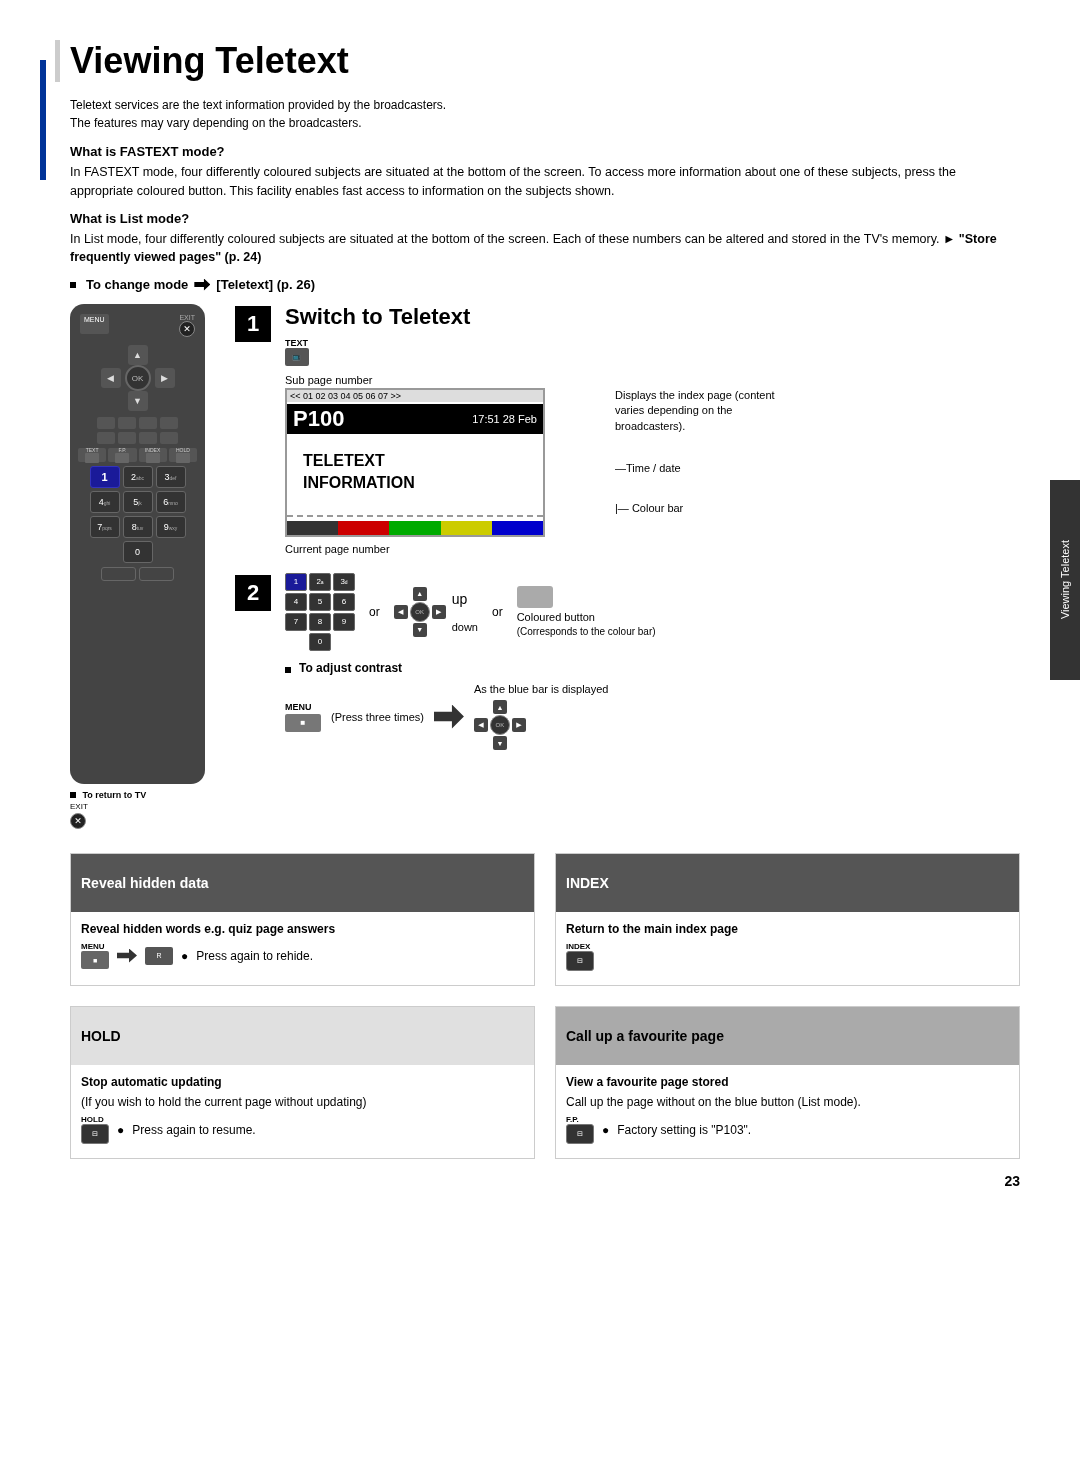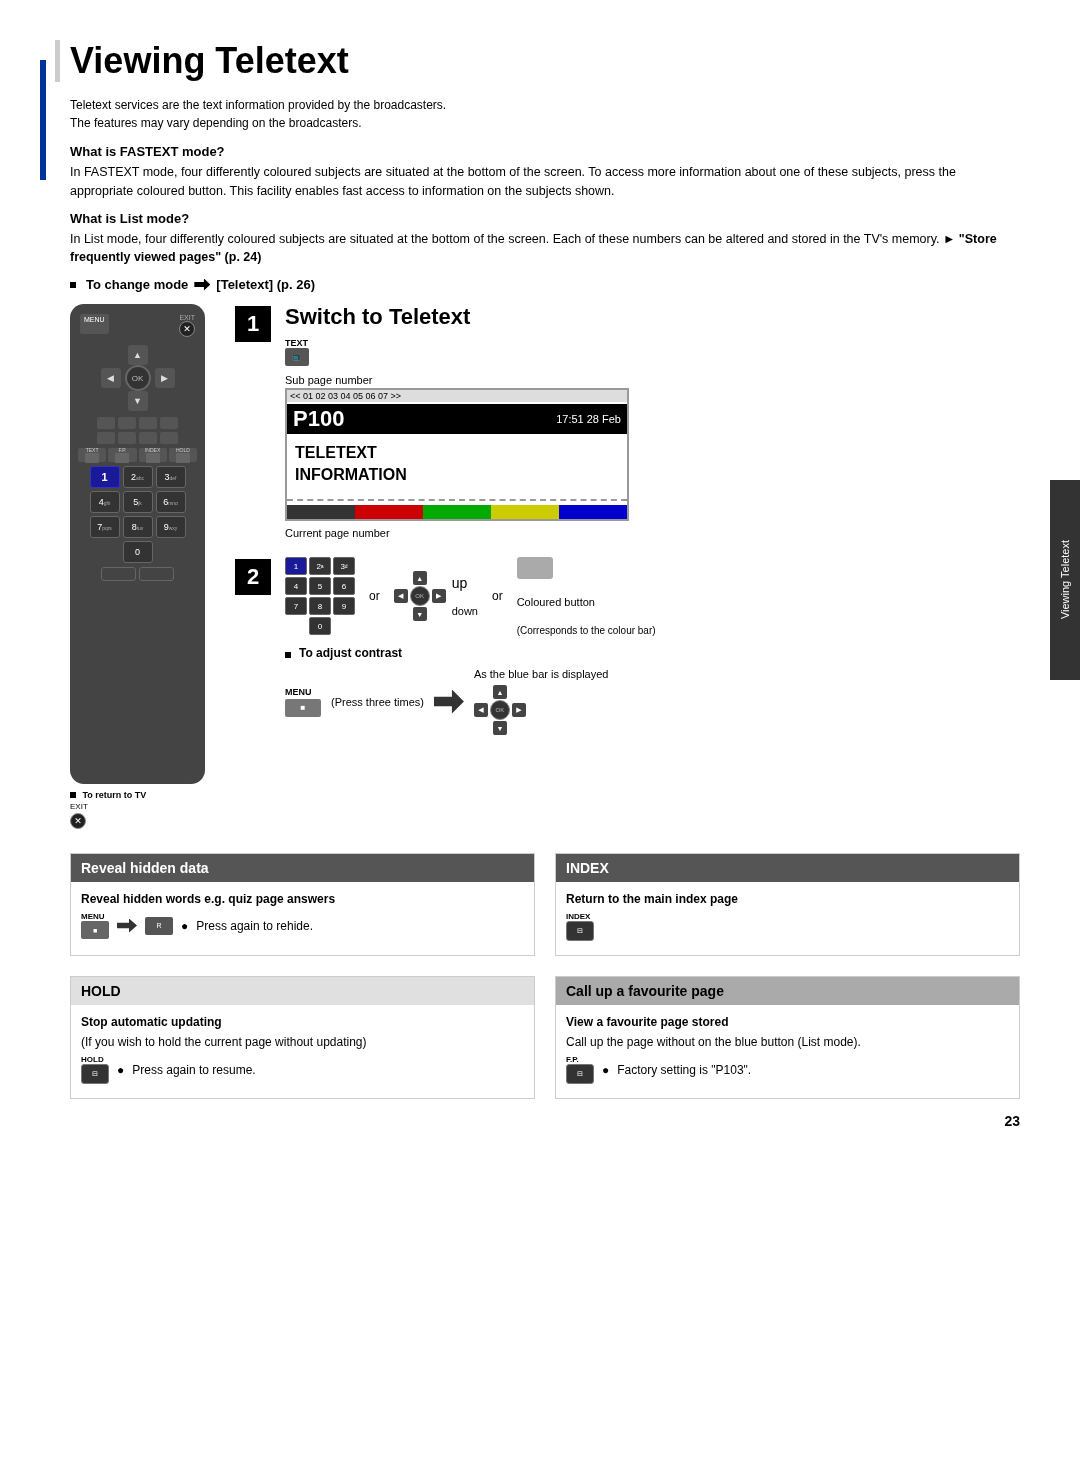--- a/index.html
+++ b/index.html
@@ -318,21 +318,21 @@
       flex: 1;
     }
     .step-title {
       font-size: 22px;
       font-weight: bold;
       margin-bottom: 8px;
     }
     
     .teletext-screen {
       border: 2px solid #999;
-      width: 344px;
+      width: 260px;
       background: #fff;
       margin-bottom: 6px;
       position: relative;
     }
     .teletext-top-bar {
       display: flex;
       align-items: center;
       background: #000;
       color: #fff;
       padding: 2px 6px;
@@ -344,21 +344,21 @@
       font-weight: bold;
       color: #fff;
     }
     .teletext-datetime {
       font-size: 11px;
       color: #fff;
       margin-left: auto;
     }
     .teletext-content-area {
       background: #fff;
-      padding: 8px;
+      padding: 16px;
       min-height: 60px;
     }
     .teletext-info-text {
       font-size: 16px;
       font-weight: bold;
       line-height: 1.4;
     }
     .teletext-dashed {
       border-top: 2px dashed #999;
       margin: 4px 0;
@@ -492,21 +492,21 @@
       margin-top: 10px;
     }
     .bottom-card {
       border: 1px solid #ccc;
     }
     .bottom-card-header {
       background: #555;
       color: #fff;
       font-size: 14px;
       font-weight: bold;
-      padding: 6px 10px;
+      padding: 21px 10px;
     }
     .bottom-card-header.light-header {
       background: #e0e0e0;
       color: #000;
     }
     .bottom-card-body {
       padding: 10px;
     }
     .card-subheading {
       font-weight: bold;
@@ -803,20 +803,29 @@
 
               <div class="teletext-color-bar">
                 <div class="color-bar-seg" style="background:#333;"></div>
                 <div class="color-bar-seg" style="background:#cc0000;"></div>
                 <div class="color-bar-seg" style="background:#00aa00;"></div>
                 <div class="color-bar-seg" style="background:#cccc00;"></div>
                 <div class="color-bar-seg" style="background:#0000cc;"></div>
               </div>
             </div>
 
+            <div style="position:absolute; left:330px; top:0; width:180px;">
+              <div style="font-size:11px; line-height:1.4;">Displays the index page (content varies depending on the broadcasters).</div>
+              <div style="margin-top:28px; font-size:11px;">
+                <span>—</span><span>Time / date</span>
+              </div>
+              <div style="margin-top:28px; font-size:11px;">
+                <span>|— </span><span>Colour bar</span>
+              </div>
+            </div>
           </div>
 
           <div style="font-size:11px; margin-top:4px;">Current page number</div>
         </div>
       </div>
 
       <div class="step-block">
         <div class="step-number">2</div>
         <div class="step-content">
 
@@ -850,21 +859,21 @@
                 <div class="mini-arrow-btn">▼</div>
               </div>
               <div style="display:flex; flex-direction:column; gap:14px;">
                 <div style="font-size:14px;">up</div>
                 <div style="font-size:11px;">down</div>
               </div>
             </div>
 
             <div style="font-size:12px;">or</div>
 
-            <div style="display:flex; flex-direction:column; gap:17px;">
+            <div style="display:flex; flex-direction:column; gap:3px;">
               <div class="colour-btn-box"></div>
               <div style="font-size:11px;">Coloured button</div>
               <div style="font-size:10px;">(Corresponds to the colour bar)</div>
             </div>
           </div>
 
           <div class="contrast-section">
             <div style="display:flex; align-items:center; gap:4px; margin-bottom:4px;">
               <span class="square-marker"></span>
               <span class="contrast-header">To adjust contrast</span>

